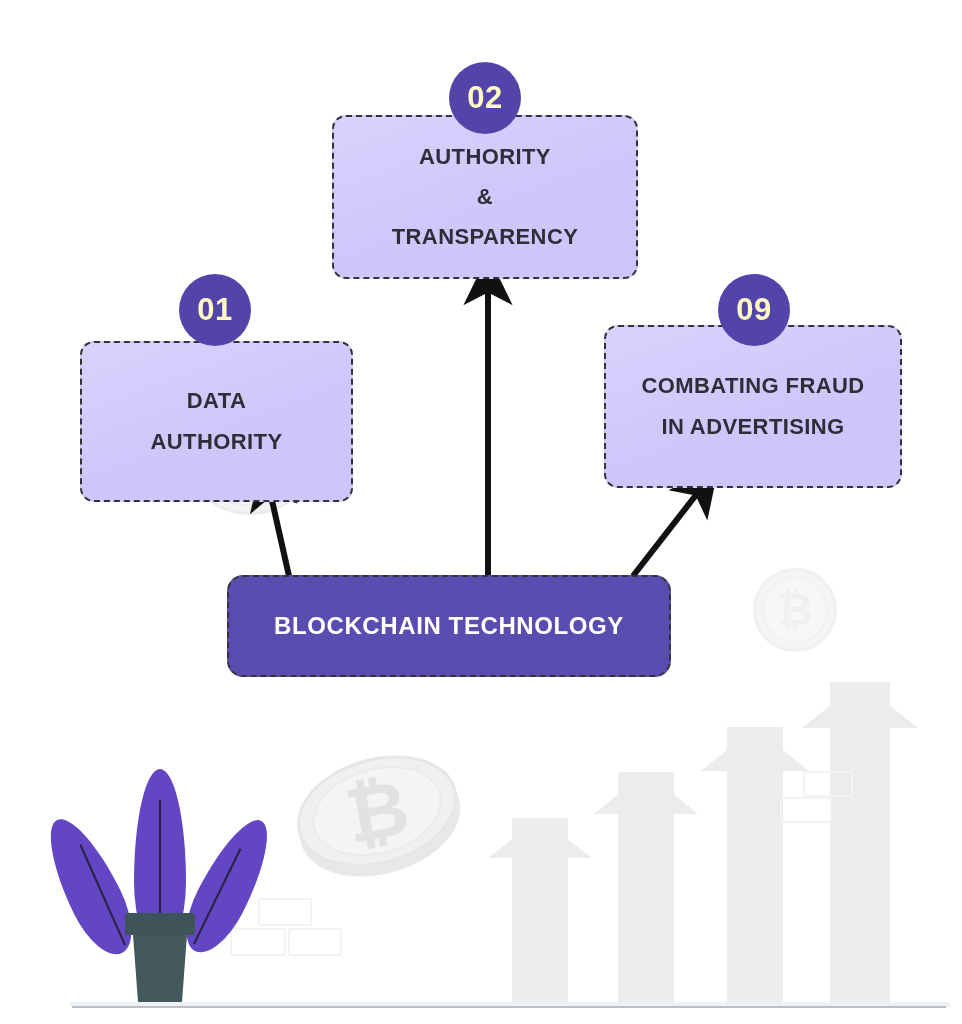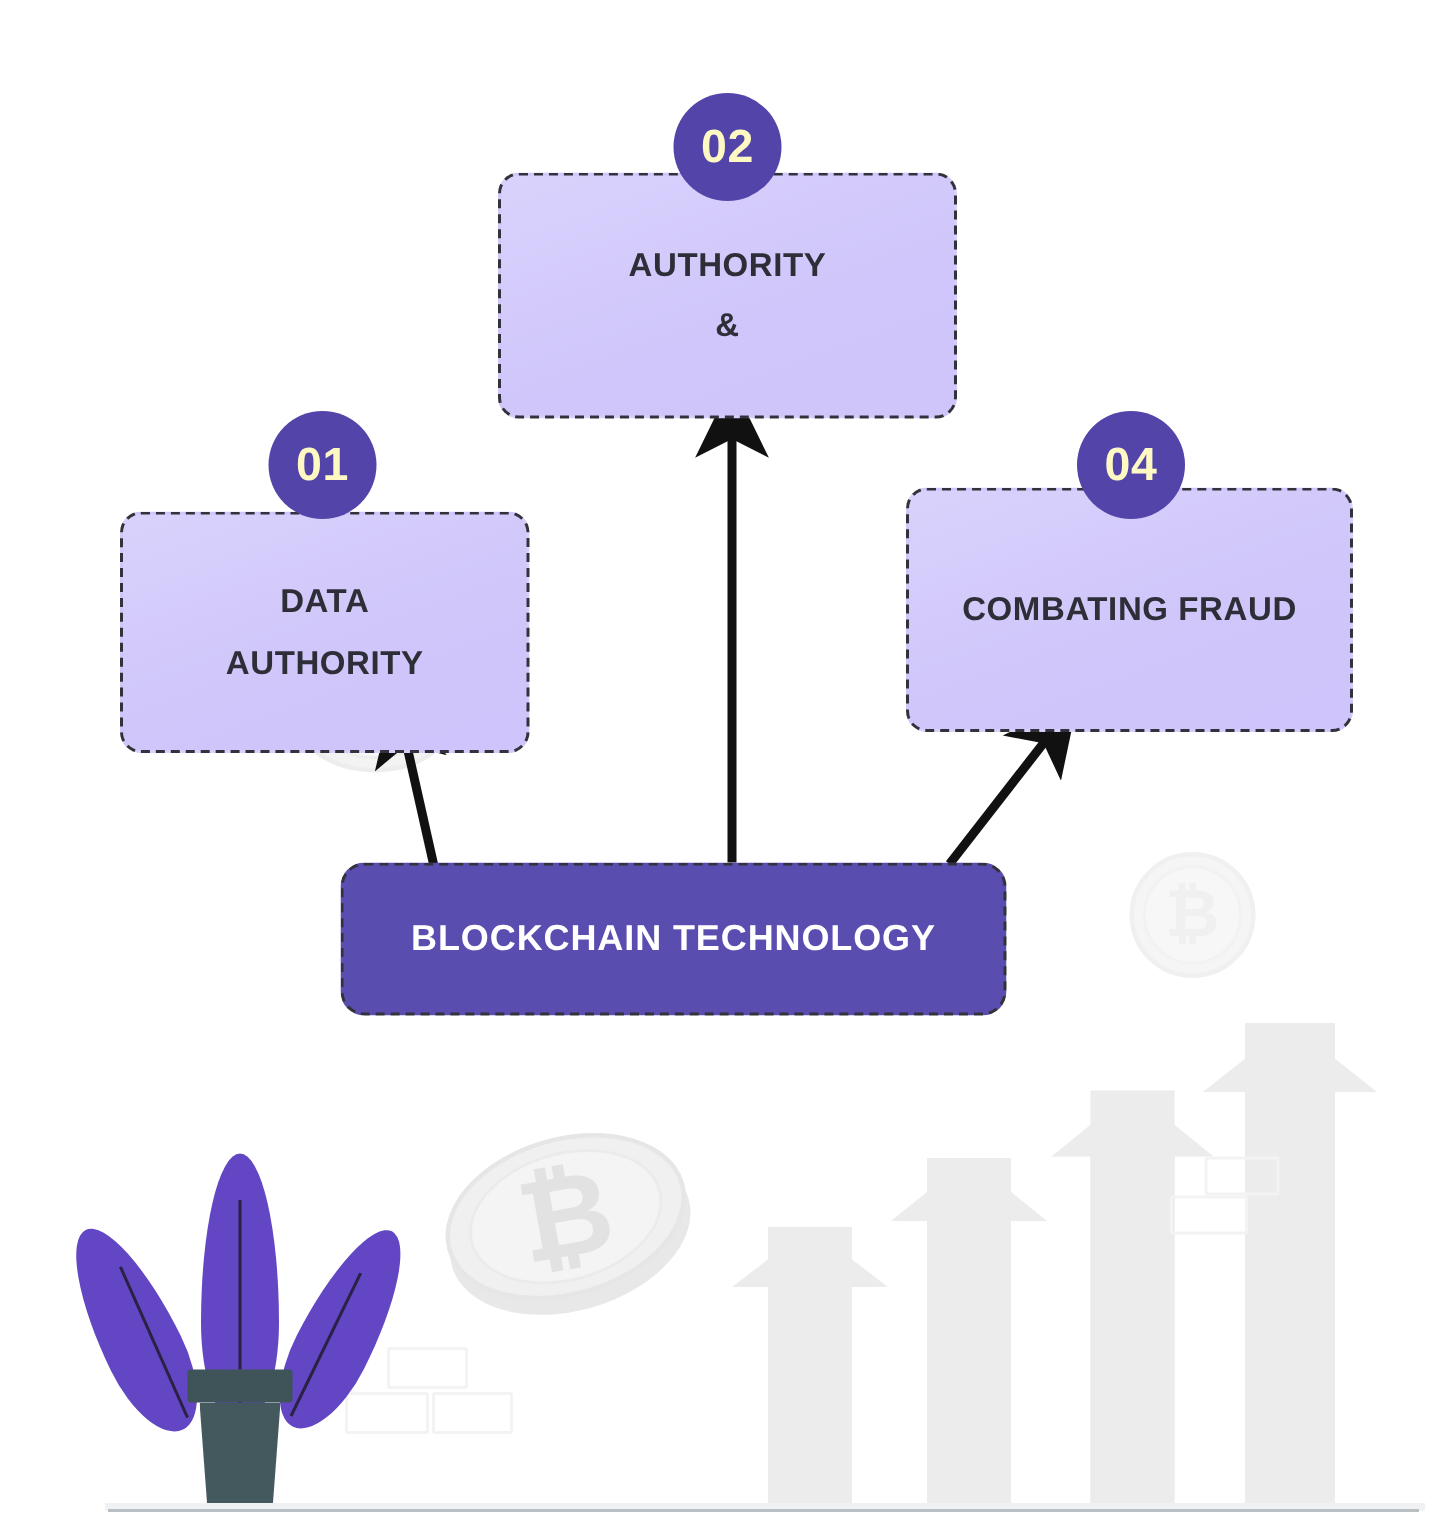--- a/index.html
+++ b/index.html
@@ -244,37 +244,39 @@
 
     <line x1="633" y1="576" x2="696" y2="495" stroke="#111111" stroke-width="6" marker-end="url(#ah)"></line>
   </svg>
 
   <div class="diagram-layer">
 
     <div class="node-box" style="left:332px; top:115px; width:306px; height:164px;">
       <div class="node-text">
         <div>AUTHORITY</div>
         <div>&amp;</div>
+        <div>TRANSPARENCY</div>
       </div>
     </div>
     <div class="badge" style="left:449px; top:62px;">02</div>
 
     <div class="node-box" style="left:80px; top:341px; width:273px; height:161px;">
       <div class="node-text">
         <div>DATA</div>
         <div>AUTHORITY</div>
       </div>
     </div>
     <div class="badge" style="left:179px; top:274px;">01</div>
 
     <div class="node-box" style="left:604px; top:325px; width:298px; height:163px;text-align:center;">
       <div class="node-text">
         <div>COMBATING FRAUD</div>
+        <div>IN ADVERTISING</div>
       </div>
     </div>
-    <div class="badge" style="left:718px; top:274px;">04</div>
+    <div class="badge" style="left:718px; top:274px;">09</div>
 
     <div class="root-box">
       <span class="root-text">BLOCKCHAIN TECHNOLOGY</span>
     </div>
 
   </div>
 </div>
 
 </body></html>

